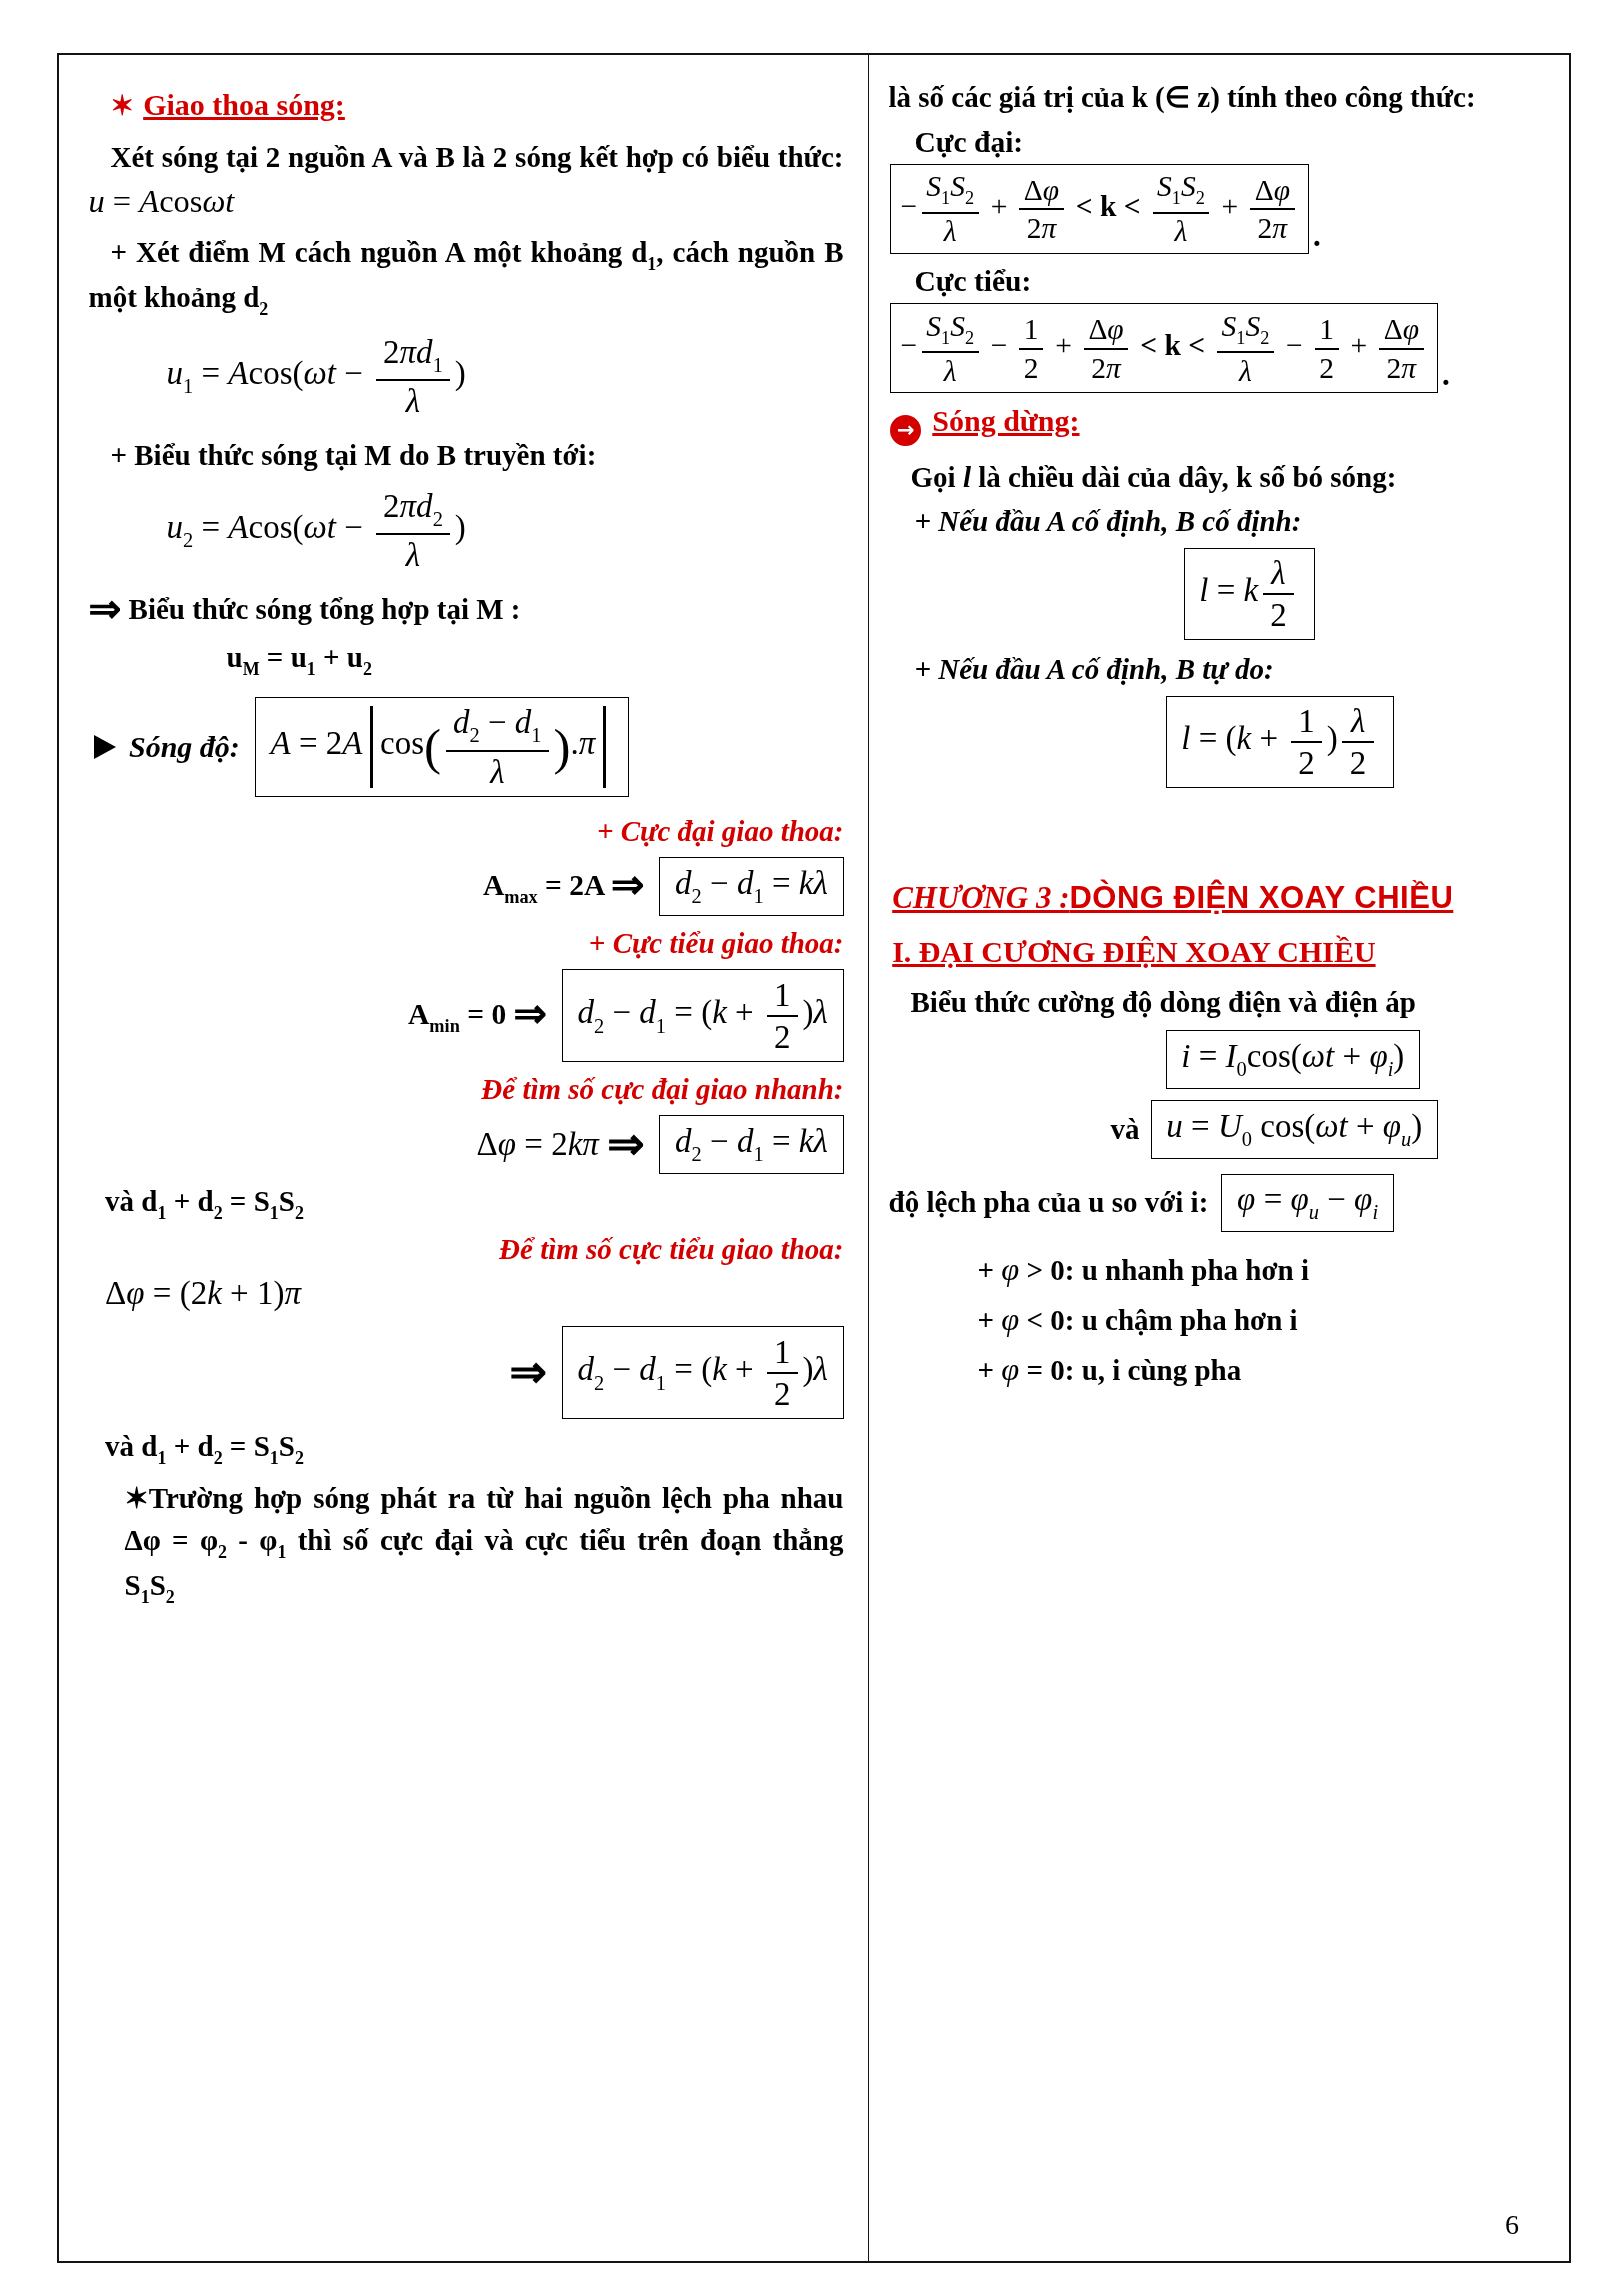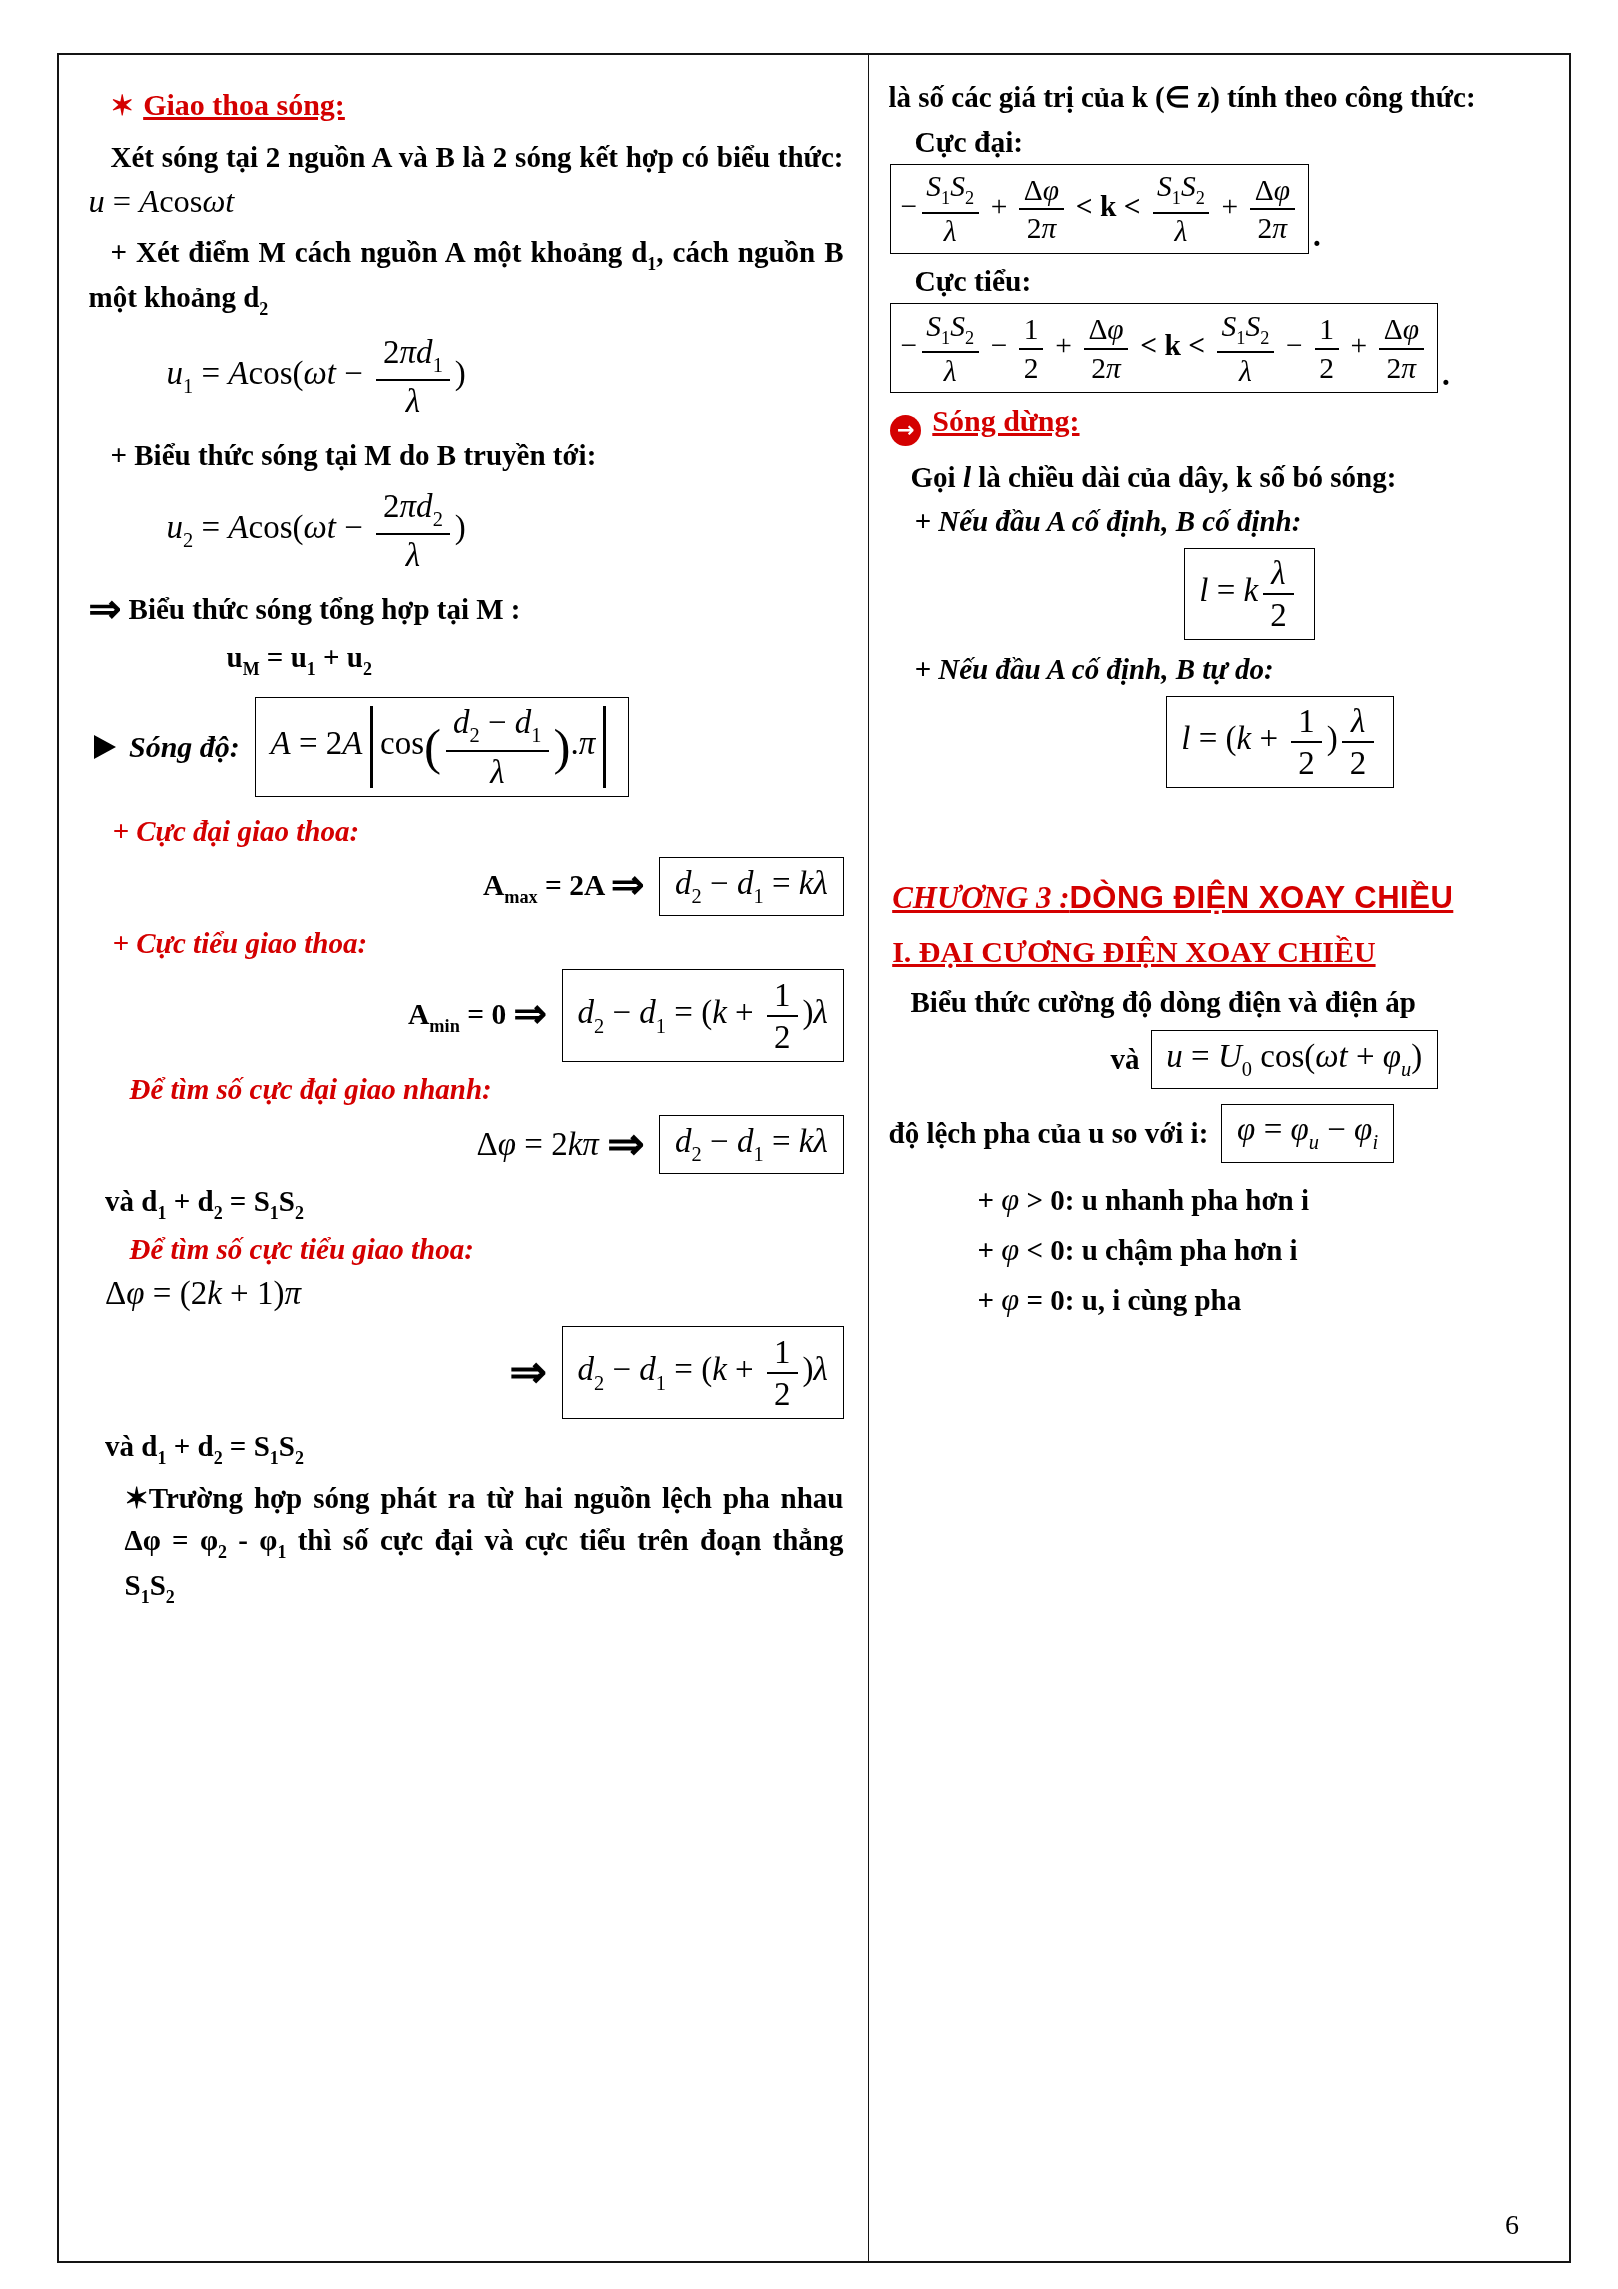--- a/index.html
+++ b/index.html
@@ -15,21 +15,21 @@
   .col-left{width:755px;border-right:1.8px solid #141414;padding:26px 24px 0 29.5px;}
   .col-right{flex:1;padding:22px 31px 0 20px;}
 
   
   .txt{font-size:29px;font-weight:bold;line-height:1.42;}
   .just{text-align:justify;}
   .ind{text-indent:22px;}
   p{margin:0 0 7.4px 0;}
   .redhead{font-size:30px;font-weight:bold;color:#d40000;}
   .redhead .ul{text-decoration:underline;}
-  .red-it{font-size:29px;font-weight:bold;font-style:italic;color:#d40000;margin:5.5px 0 9.2px 24px;}
+  .red-it{font-size:29px;font-weight:bold;font-style:italic;color:#d40000;margin:5.5px 0 9.2px 24px;text-align:right;}
   .red-it.ml44{margin-left:41px;}
   .black-bi{font-size:29px;font-weight:bold;font-style:italic;margin:1.8px 0 9.2px 26px;}
 
   
   .math{font-size:33px;line-height:1.15;}
   .it{font-style:italic;}
   .bd{font-weight:bold;}
   .sub{font-size:0.62em;vertical-align:-0.45em;}
   .mth{font-weight:normal;font-size:1.12em;}
   .phi{font-style:italic;font-weight:normal;font-size:1.12em;}
@@ -174,20 +174,23 @@
     <div class="chuong3">
       <span class="c3a">CHƯƠNG 3 :</span><span class="c3b">DÒNG ĐIỆN XOAY CHIỀU</span>
     </div>
 
     <div class="section1">
       <span class="ul">I. ĐẠI CƯƠNG ĐIỆN XOAY CHIỀU</span>
     </div>
 
     <p class="txt just ind">Biểu thức cường độ dòng điện và  điện áp</p>
 
+    <div class="irow">
+      <span class="fbox math"><span class="it">i</span><span> = </span><span class="it">I</span><span class="sub">0</span><span>cos(</span><span class="it">ωt</span><span> + </span><span class="it">φ</span><span class="sub it">i</span><span>)</span></span>
+    </div>
 
     <div class="urow">
       <span class="va">và</span>
       <span class="fbox math"><span class="it">u</span><span> = </span><span class="it">U</span><span class="sub">0</span><span> cos(</span><span class="it">ωt</span><span> + </span><span class="it">φ</span><span class="sub it">u</span><span>)</span></span>
     </div>
 
     <div class="phirow">
       <span class="lbl">độ lệch pha của u so với i:</span>
       <span class="fbox math"><span class="it">φ</span><span> = </span><span class="it">φ</span><span class="sub it">u</span><span> − </span><span class="it">φ</span><span class="sub it">i</span></span>
     </div>

